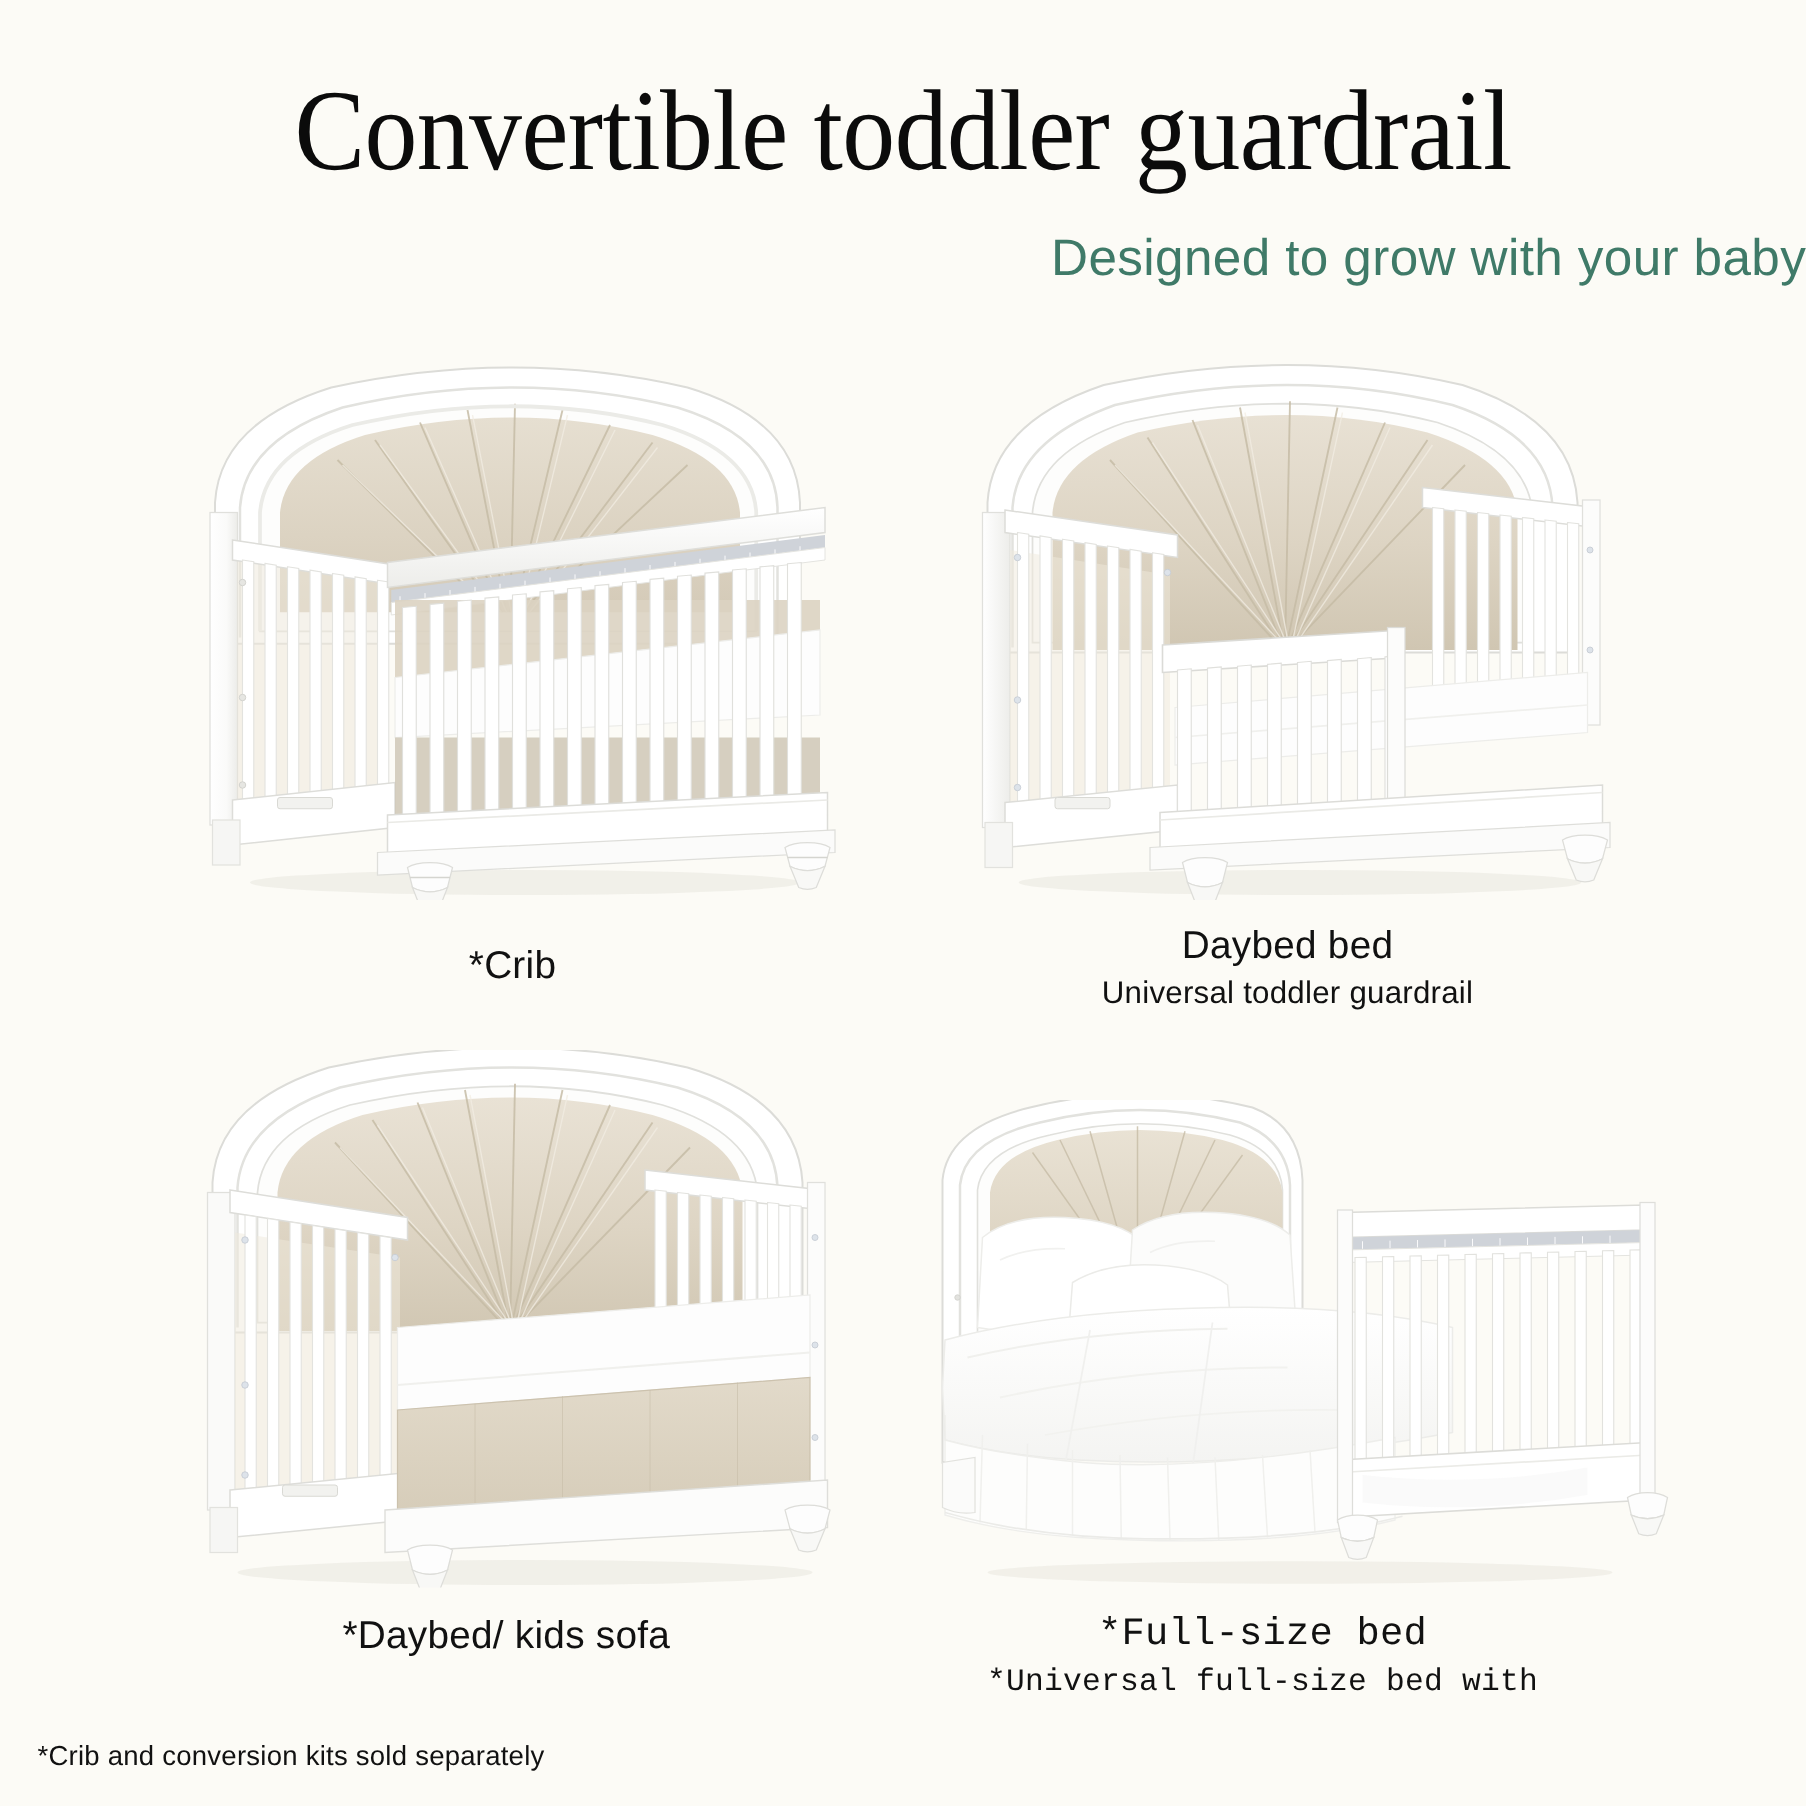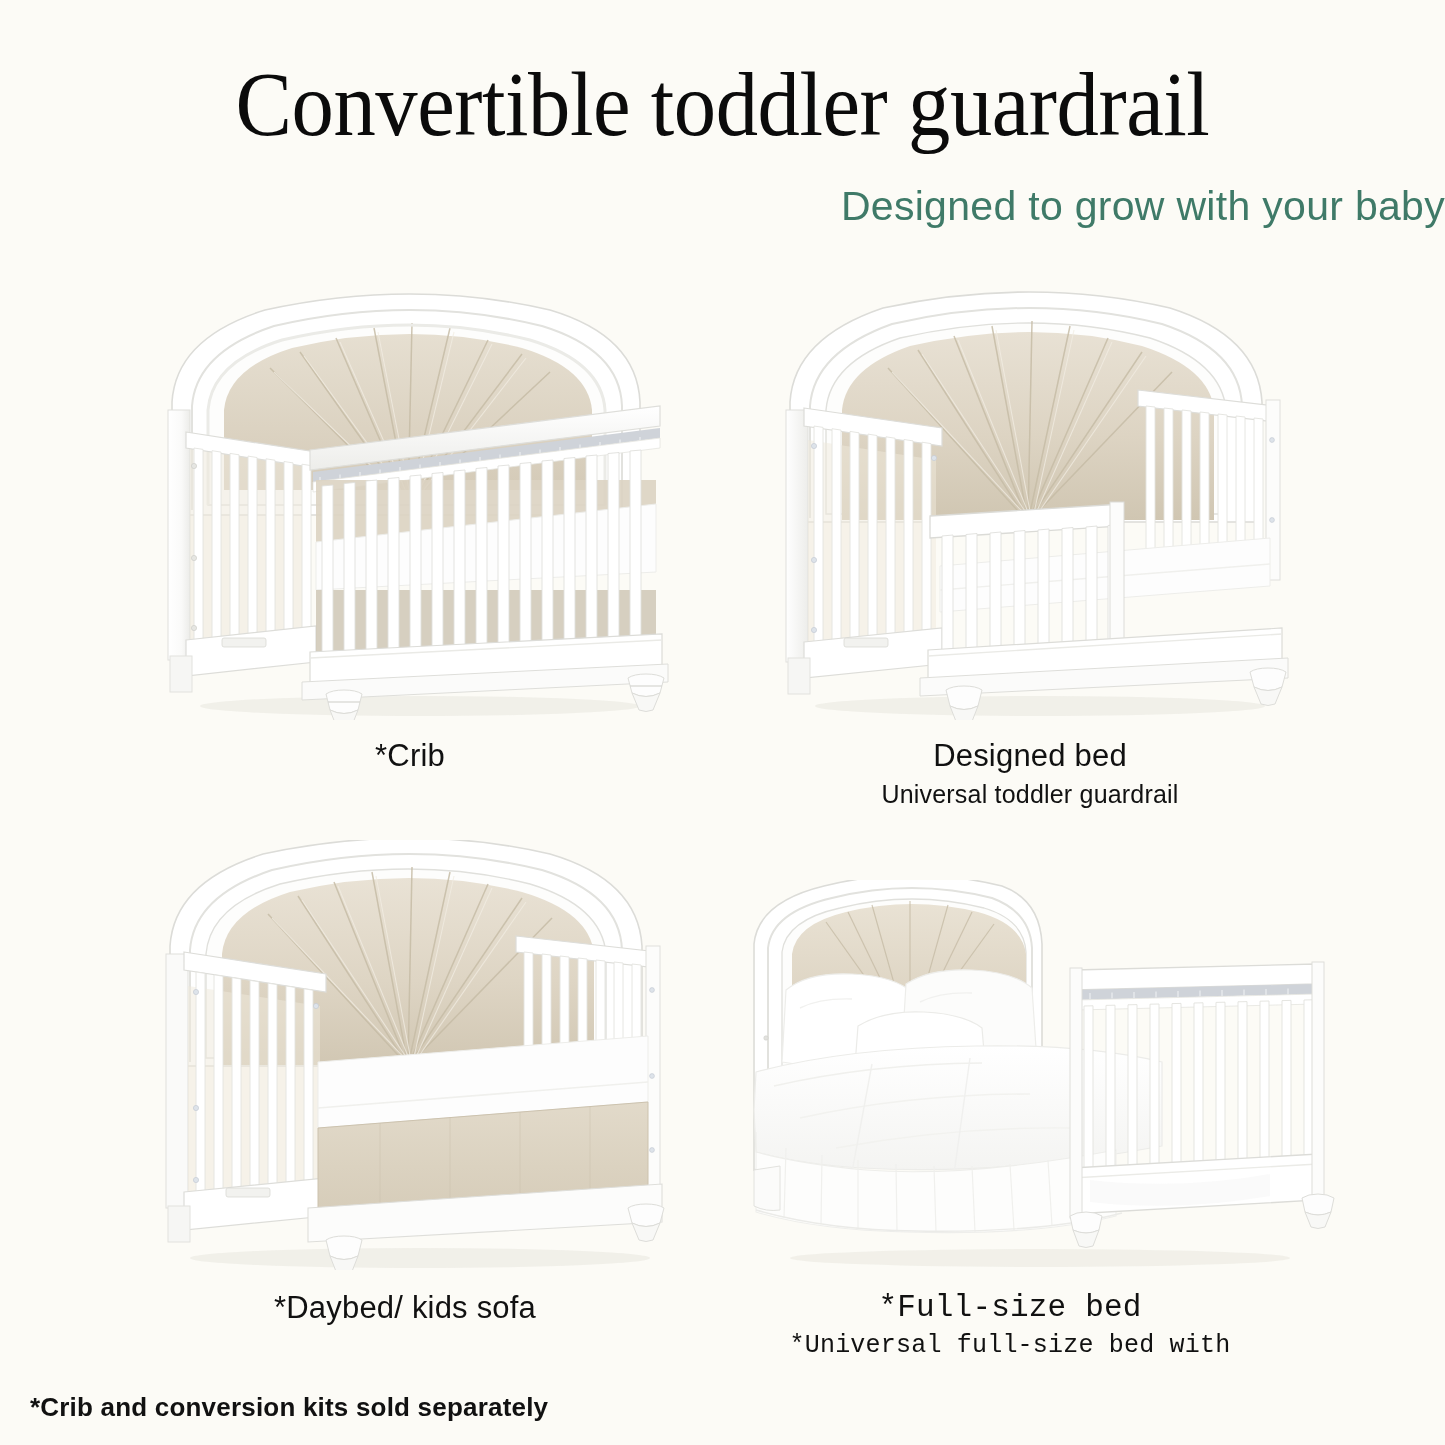--- a/index.html
+++ b/index.html
@@ -42,24 +42,23 @@
   .caption{
     position:absolute;width:660px;text-align:center;
     color:#111111;
     font-family:"Liberation Sans", sans-serif;
   }
   .cap-main{font-size:31px;line-height:1.15;letter-spacing:0.2px;white-space:nowrap;}
   .cap-sub{font-size:25px;line-height:1.15;letter-spacing:0.2px;margin-top:6px;white-space:nowrap;}
 
   .footnote{
     position:absolute;left:30px;top:1392px;
-    font-size:26px;color:#111111;letter-spacing:0.2px;
+    font-size:22px;color:#111111;letter-spacing:0.2px;
     font-family:"Liberation Sans", sans-serif;
     white-space:nowrap;
-    font-weight:bold;
   }
 </style>
 </head>
 <body style="background: rgb(252, 251, 246);">
 
 <div class="page">
 
   <div class="title">Convertible toddler guardrail</div>
   <div class="subtitle">Designed to grow with your baby</div>
 
@@ -215,21 +214,21 @@
         <path d="M482,403 q14,7 28,0 l-7,17 q-7,3 -14,0 z" fill="#F8F8F6" stroke="#DDDDD9" stroke-width="1"></path>
         <line x1="480" y1="396" x2="512" y2="396" stroke="#D5D5D0" stroke-width="1.2"></line>
       </g>
 
       <rect x="20" y="366" width="22" height="36" fill="#F6F6F4" stroke="#E2E2DE" stroke-width="1"></rect>
 
       <rect x="72" y="348" width="44" height="9" rx="2" fill="#F2F2EF" stroke="#D9D9D4" stroke-width="0.8"></rect>
     </svg>
   </div>
 
-  <div class="caption" style="left:80px;top:738px;">
+  <div class="caption" style="left:80px;top:754px;">
     <div class="cap-main">*Crib</div>
   </div>
 
   <div class="cell" style="left:770px;top:290px;width:545px;height:430px;">
     <svg class="art" width="545" height="430" viewBox="0 0 545 430">
       <defs>
         <linearGradient id="tbPanel" x1="0" y1="0" x2="0" y2="1">
           <stop offset="0%" stop-color="#E8E1D4"></stop>
           <stop offset="55%" stop-color="#DDD4C3"></stop>
           <stop offset="100%" stop-color="#D0C6B2"></stop>
@@ -345,21 +344,21 @@
       <g>
         <path d="M480,382 q6,-4 18,-4 q12,0 18,4 l-4,15 q-14,7 -28,0 z" fill="#FDFDFD" stroke="#DDDDD9" stroke-width="1"></path>
         <path d="M484,397 q14,7 28,0 l-7,17 q-7,3 -14,0 z" fill="#F8F8F6" stroke="#DDDDD9" stroke-width="1"></path>
       </g>
       <rect x="18" y="368" width="22" height="36" fill="#F6F6F4" stroke="#E2E2DE" stroke-width="1"></rect>
       <rect x="74" y="348" width="44" height="9" rx="2" fill="#F2F2EF" stroke="#D9D9D4" stroke-width="0.8"></rect>
     </svg>
   </div>
 
   <div class="caption" style="left:700px;top:738px;">
-    <div class="cap-main">Designed bed</div>
+    <div class="cap-main">Daybed bed</div>
     <div class="cap-sub">Universal toddler guardrail</div>
   </div>
 
   <div class="cell" style="left:150px;top:840px;width:545px;height:430px;">
     <svg class="art" width="545" height="430" viewBox="0 0 545 430">
       <defs>
         <linearGradient id="dbPanel" x1="0" y1="0" x2="0" y2="1">
           <stop offset="0%" stop-color="#E9E2D5"></stop>
           <stop offset="55%" stop-color="#DED5C4"></stop>
           <stop offset="100%" stop-color="#D1C7B3"></stop>

